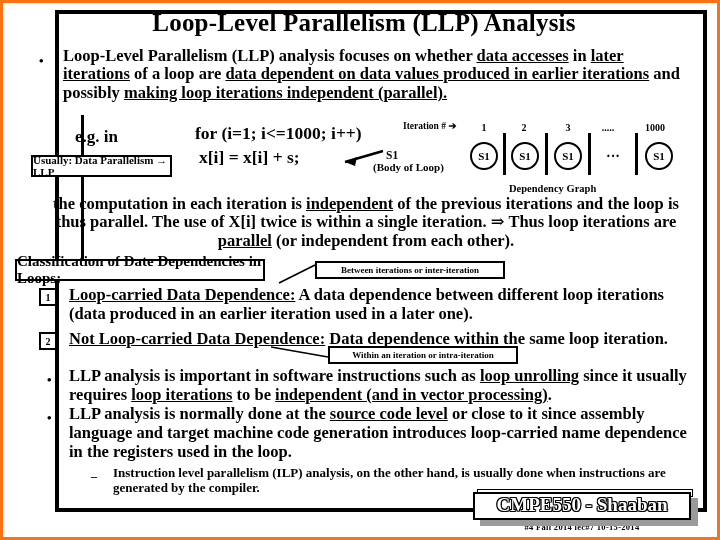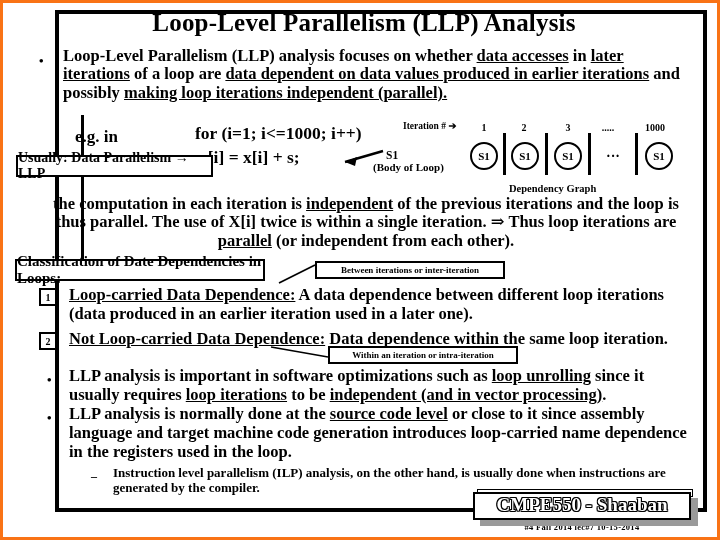--- a/index.html
+++ b/index.html
@@ -18,21 +18,21 @@
   .bullet-dot{position:absolute;font-size:13px;font-weight:bold;}
   #p1{left:60px;top:44px;width:625px;font-size:16.5px;font-weight:bold;}
   #p1 u{text-decoration:underline;text-underline-offset:1px;}
   .code{color:#000000;font-weight:bold;}
   #eg{left:72px;top:124px;font-size:17px;font-weight:bold;}
   #forline{left:192px;top:121px;font-size:17.5px;}
   #xline{left:196px;top:145px;font-size:17.5px;}
   .boxlab{position:absolute;border:2px solid #000;background:#fff;
           font-weight:bold;display:flex;align-items:center;justify-content:center;
           box-sizing:border-box;}
-  #usually{left:13px;top:152px;width:197px;height:22px;font-size:14px;}
+  #usually{left:28px;top:152px;width:141px;height:22px;font-size:11px;}
   #s1lab{left:383px;top:146px;font-size:11.5px;font-weight:bold;}
   #bodylab{left:370px;top:158px;font-size:11px;font-weight:bold;}
   #iterlab{left:400px;top:118px;font-size:9.5px;font-weight:bold;}
   .itnum{position:absolute;font-size:10px;font-weight:bold;top:119px;text-align:center;}
   .circ{position:absolute;top:139px;width:28px;height:28px;border:2px solid #000;
         border-radius:50%;display:flex;align-items:center;justify-content:center;
         font-size:11px;font-weight:bold;background:#fff;box-sizing:border-box;}
   .vbar{position:absolute;top:130px;width:3px;height:42px;background:#000;}
   #dots3{position:absolute;left:603px;top:146px;font-size:14px;font-weight:bold;}
   #depgraph{left:506px;top:180px;font-size:10.5px;font-weight:bold;}
@@ -137,21 +137,21 @@
     <u>Loop-carried Data Dependence:</u><span>  A data dependence between different loop iterations (data produced in an earlier iteration used in a later one).</span>
   </div>
 
   <div class="numbox" style="left:36px;top:329px;">2</div>
   <div id="i2" class="item">
     <u>Not Loop-carried Data Dependence:</u><span>  Data dependence within the same loop iteration.</span>
   </div>
 
   <div class="bullet-dot" style="left:44px;top:369px;">•</div>
   <div id="i3" class="item">
-    <span>LLP analysis is important in software optimizations such as  </span><u>loop unrolling</u><span> since it usually requires </span><u>loop iterations</u><span> to be </span><u>independent (and in vector processing)</u><span>.</span>
+    <span>LLP analysis is important in software instructions such as  </span><u>loop unrolling</u><span> since it usually requires </span><u>loop iterations</u><span> to be </span><u>independent (and in vector processing)</u><span>.</span>
   </div>
 
   <div class="bullet-dot" style="left:44px;top:407px;">•</div>
   <div id="i4" class="item">
     <span>LLP analysis is normally done at the </span><u>source code level</u><span> or close to it since assembly language and target machine code generation introduces  loop-carried name dependence in the registers used in the loop.</span>
   </div>
 
   <div class="abs" style="left:88px;top:466px;font-size:12px;font-weight:bold;">–</div>
   <div id="sub1" class="t">Instruction level parallelism (ILP) analysis, on the other hand, is usually done when instructions are generated by the compiler.</div>
 

